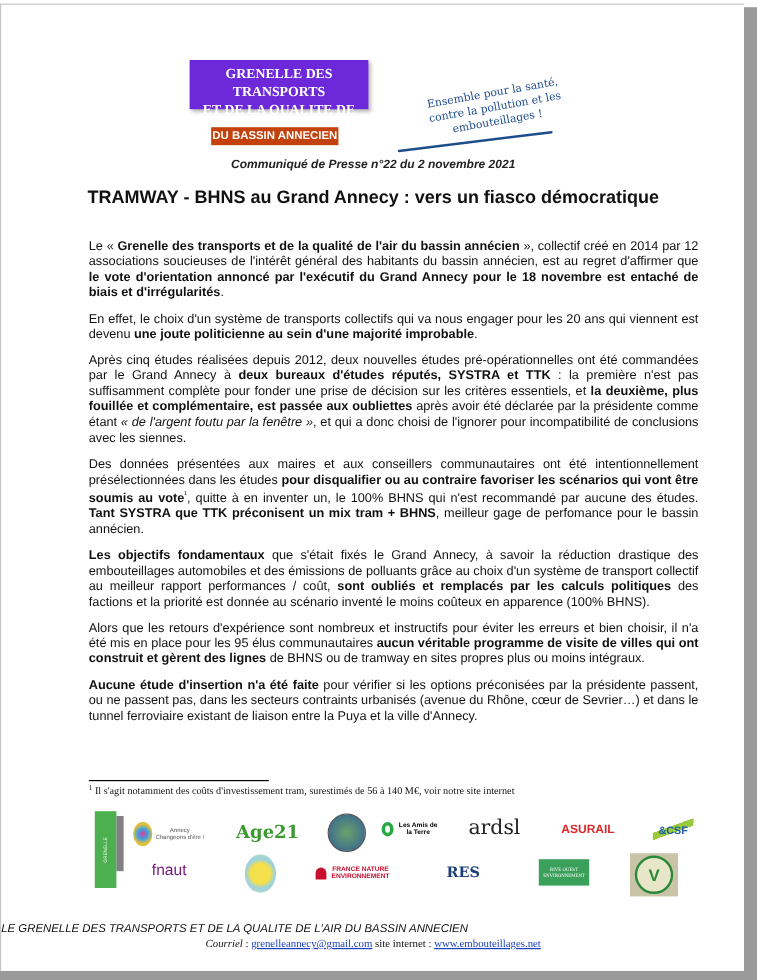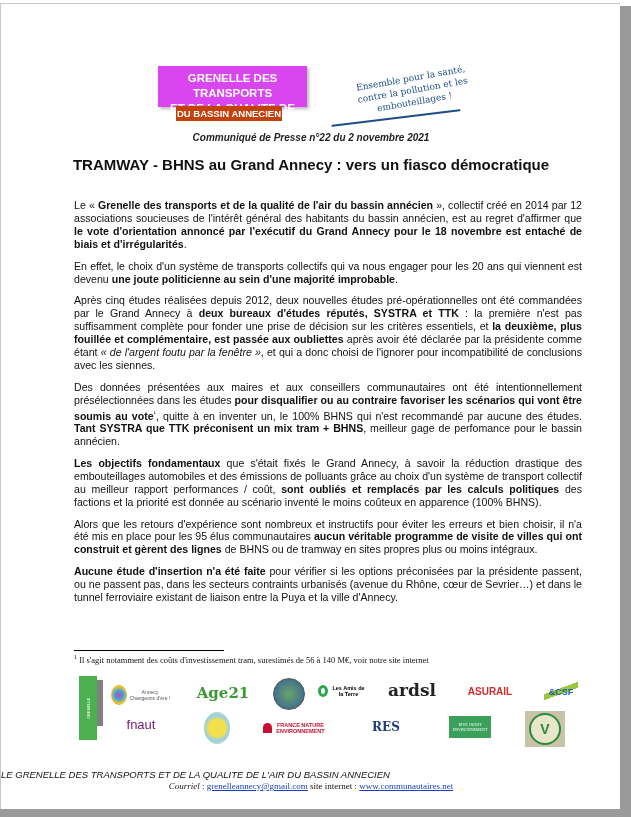--- a/index.html
+++ b/index.html
@@ -1,20 +1,20 @@
 <!DOCTYPE html>
 <html><head>
 <meta charset="utf-8">
 <style>
   html,body{margin:0;padding:0;}
   body{width:631px;height:817px;background:#fff;position:relative;overflow:hidden;font-family:"Liberation Sans",sans-serif;}
   .page{position:absolute;left:0;top:3px;width:620px;height:806px;background:#fff;border-top:1px solid #c8c8c8;border-left:1px solid #c8c8c8;box-sizing:border-box;}
   .shadow-r{position:absolute;left:620px;top:6px;width:11px;height:811px;background:#9a9a9a;}
   .shadow-b{position:absolute;left:0;top:809px;width:631px;height:8px;background:#9a9a9a;}
-  .logo-green{position:absolute;left:157px;top:62px;width:149px;height:41px;background:#d946ef;color:#fff;font-weight:bold;font-size:11.5px;line-height:15px;text-align:center;padding-top:5px;box-sizing:border-box;box-shadow:2px 2px 3px #bbb;}
+  .logo-green{position:absolute;left:157px;top:46px;width:149px;height:41px;background:#6d28d9;color:#fff;font-weight:bold;font-size:11.5px;line-height:15px;text-align:center;padding-top:5px;box-sizing:border-box;box-shadow:2px 2px 3px #bbb;font-family:Liberation Serif, serif;}
   .logo-gray{position:absolute;left:175px;top:102px;width:106px;height:15px;background:#c2410c;color:#fff;font-weight:bold;font-size:9.5px;line-height:15px;text-align:center;}
   .slogan{position:absolute;left:322px;top:68px;width:180px;height:40px;transform:rotate(-10deg);color:#1e4d8c;font-family:"DejaVu Serif",serif;font-size:9px;line-height:12px;text-align:center;}
   .slogan-line{position:absolute;left:330px;top:113px;width:130px;height:2px;background:#1e4d8c;transform:rotate(-7deg);border-radius:2px;}
   .press{position:absolute;left:0;width:620px;top:128px;text-align:center;font-style:italic;font-weight:bold;font-size:10px;color:#222;}
   .title{position:absolute;left:0;width:620px;top:152px;text-align:center;font-weight:bold;font-size:15px;color:#111;}
   .body{position:absolute;left:73px;top:195px;width:508px;font-size:10.6px;line-height:12.9px;color:#111;text-align:justify;}
   .body p{margin:0 0 9px 0;}
   .body b{font-weight:bold;}
   .fn-rule{position:absolute;left:73px;top:646px;width:150px;height:1px;background:#000;}
   .footnote{position:absolute;left:73px;top:650px;font-family:"Liberation Serif",serif;font-size:8.5px;color:#111;}
@@ -69,34 +69,34 @@
     <div class="lg" style="left:110px;top:677px;width:60px;height:28px;">
       <span style="display:inline-block;width:22px;height:20px;border-radius:50%;background:radial-gradient(circle,#e5399b,#3aa3e3,#f6c22b,#3ba34a);"></span>
       <span style="font-size:5px;color:#555;margin-left:2px;">Annecy Changeons d'ère !</span>
     </div>
     <div class="lg" style="left:200px;top:675px;width:44px;height:28px;color:#3a9a2f;font-weight:bold;font-size:15px;font-family:'DejaVu Serif',serif;">Age21</div>
     <div class="lg" style="left:272px;top:674px;width:30px;height:30px;border-radius:50%;background:radial-gradient(circle,#6aa36a,#2f5d9a);border:1px solid #555;"></div>
     <div class="lg" style="left:317px;top:678px;width:48px;height:18px;">
       <span style="display:inline-block;width:12px;height:12px;border-radius:50%;border:3px solid #2aa845;box-sizing:border-box;"></span>
       <span style="font-size:5.5px;font-weight:bold;margin-left:3px;line-height:6px;">Les Amis de la Terre</span>
     </div>
-    <div class="lg" style="left:383px;top:674px;width:56px;height:24px;font-family:'DejaVu Serif',serif;font-weight:bold;font-size:17px;color:#222;">ardsl</div>
+    <div class="lg" style="left:383px;top:674px;width:56px;height:24px;font-family:'DejaVu Serif',serif;font-weight:normal;font-size:17px;color:#222;">ardsl</div>
     <div class="lg" style="left:458px;top:680px;width:62px;height:14px;color:#d92b2b;font-weight:bold;font-size:10px;">ASURAIL</div>
     <div class="lg" style="left:543px;top:674px;width:34px;height:28px;color:#1a5ca8;font-weight:bold;font-size:9px;background:linear-gradient(160deg,#fff 40%,#9bc93e 40%,#9bc93e 55%,#fff 55%);">&amp;CSF</div>
 
     <div class="lg" style="left:120px;top:712px;width:40px;height:16px;color:#701a75;font-size:13px;text-align:right;">fnaut</div>
     <div class="lg" style="left:203px;top:708px;width:26px;height:32px;border-radius:50%;background:radial-gradient(circle,#f4e04a 40%,#9bd0e3 60%,#c8e6a0);"></div>
     <div class="lg" style="left:262px;top:713px;width:64px;height:22px;color:#c8102e;font-weight:bold;font-size:5.5px;line-height:6px;">
       <span style="display:inline-block;width:16px;height:10px;background:#c8102e;border-radius:8px 8px 0 0;margin-right:2px;"></span>
       <span>FRANCE NATURE ENVIRONNEMENT</span>
     </div>
     <div class="lg" style="left:370px;top:708px;width:30px;height:30px;font-family:'DejaVu Serif',serif;font-weight:bold;font-size:12px;color:#1c3f7a;">RES</div>
     <div class="lg" style="left:448px;top:712px;width:42px;height:22px;background:#3aa05a;color:#fff;font-size:4px;font-family:'Liberation Serif',serif;line-height:5px;">RIVE OUEST ENVIRONNEMENT</div>
     <div class="lg" style="left:524px;top:707px;width:40px;height:36px;background:#c9c4a8;">
       <span style="display:flex;align-items:center;justify-content:center;width:28px;height:28px;border-radius:50%;background:#e8e6c8;border:2px solid #2a8a3a;color:#2a8a3a;font-weight:bold;font-size:14px;">V</span>
     </div>
   </div>
 
   <div class="footer-title">LE GRENELLE DES TRANSPORTS ET DE LA QUALITE DE L'AIR DU BASSIN ANNECIEN</div>
   <div class="footer-contact">
-    <i>Courriel</i> : <a>grenelleannecy@gmail.com</a><span> site internet : </span><a>www.communautaires.net</a>
+    <i>Courriel</i> : <a>grenelleannecy@gmail.com</a><span> site internet : </span><a>www.embouteillages.net</a>
   </div>
 </div>
 
 </body></html>

